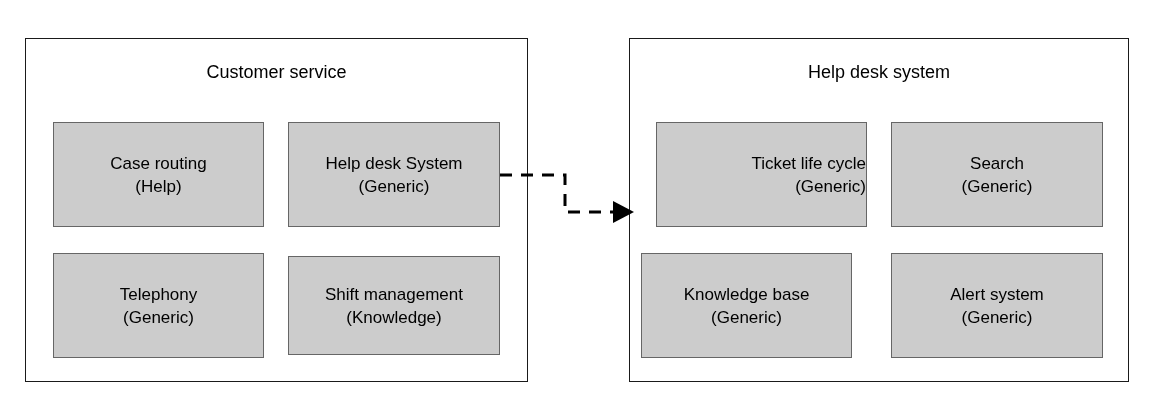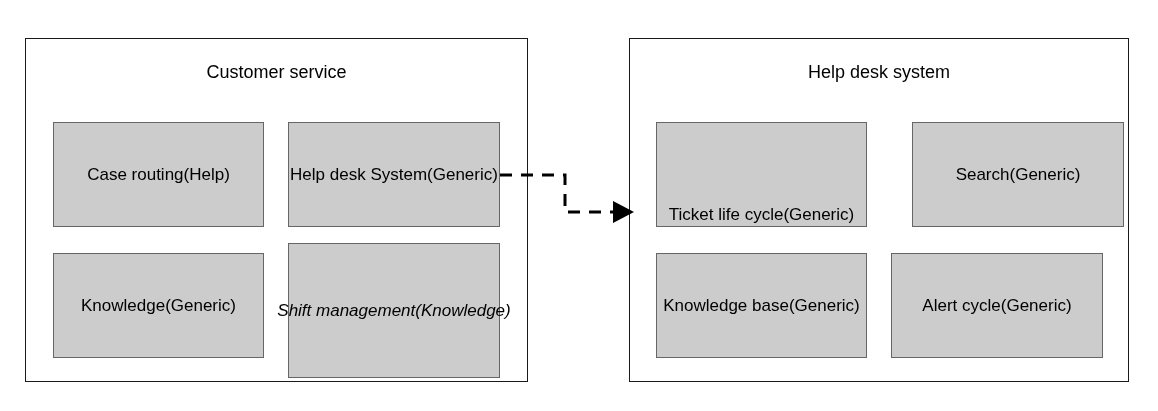--- a/index.html
+++ b/index.html
@@ -62,44 +62,44 @@
     top: 0;
     width: 100%;
     height: 100%;
   }
   .subdomain-box {
     position: absolute;
     background: #cccccc;
     border: 1px solid #666666;
     box-sizing: border-box;
     display: flex;
-    flex-direction: row;
+    flex-direction: column;
     align-items: center;
     justify-content: center;
     color: #000000;
     font-size: 17px;
     line-height: 23px;
     text-align: center;
   }
   .subdomain-name,
   .subdomain-type {
     display: block;
     white-space: nowrap;
   }
 
   
   #subdomain-case-routing      { left: 27px;  top: 83px;  width: 211px; height: 105px; }
   #subdomain-help-desk-system  { left: 262px; top: 83px;  width: 212px; height: 105px; }
   #subdomain-telephony         { left: 27px;  top: 214px; width: 211px; height: 105px; }
-  #subdomain-shift-management  { left: 262px; top: 204px; width: 212px; height: 135px; font-style: italic; }
+  #subdomain-shift-management  { left: 262px; top: 217px; width: 212px; height: 99px; }
 
   
   #subdomain-ticket-life-cycle { left: 26px;  top: 83px;  width: 211px; height: 105px; align-items: flex-end; }
-  #subdomain-search            { left: 261px; top: 83px;  width: 212px; height: 105px; margin-left: 21px; }
-  #subdomain-knowledge-base    { left: 26px;  top: 214px; width: 211px; height: 105px; }
+  #subdomain-search            { left: 261px; top: 83px;  width: 212px; height: 105px; }
+  #subdomain-knowledge-base    { left: 11px;  top: 214px; width: 211px; height: 105px; }
   #subdomain-alert-system      { left: 261px; top: 214px; width: 212px; height: 105px; }
 
   
   #relationship-connector {
     position: absolute;
     left: 0;
     top: 0;
     width: 1158px;
     height: 411px;
     pointer-events: none;
@@ -120,21 +120,21 @@
         <span class="subdomain-name">Case routing</span>
         <span class="subdomain-type">(Help)</span>
       </div>
 
       <div class="subdomain-box" id="subdomain-help-desk-system">
         <span class="subdomain-name">Help desk System</span>
         <span class="subdomain-type">(Generic)</span>
       </div>
 
       <div class="subdomain-box" id="subdomain-telephony">
-        <span class="subdomain-name">Knowledge</span>
+        <span class="subdomain-name">Telephony</span>
         <span class="subdomain-type">(Generic)</span>
       </div>
 
       <div class="subdomain-box" id="subdomain-shift-management">
         <span class="subdomain-name">Shift management</span>
         <span class="subdomain-type">(Knowledge)</span>
       </div>
 
     </div>
   </div>
@@ -154,21 +154,21 @@
         <span class="subdomain-name">Search</span>
         <span class="subdomain-type">(Generic)</span>
       </div>
 
       <div class="subdomain-box" id="subdomain-knowledge-base">
         <span class="subdomain-name">Knowledge base</span>
         <span class="subdomain-type">(Generic)</span>
       </div>
 
       <div class="subdomain-box" id="subdomain-alert-system">
-        <span class="subdomain-name">Alert cycle</span>
+        <span class="subdomain-name">Alert system</span>
         <span class="subdomain-type">(Generic)</span>
       </div>
 
     </div>
   </div>
 
   <svg id="relationship-connector" viewBox="0 0 1158 411">
     <polyline points="500,175 565,175 565,212 616,212" fill="none" stroke="#000000" stroke-width="3" stroke-dasharray="12,9"></polyline>
     <polygon points="613,201 634,212 613,223" fill="#000000"></polygon>
   </svg>

